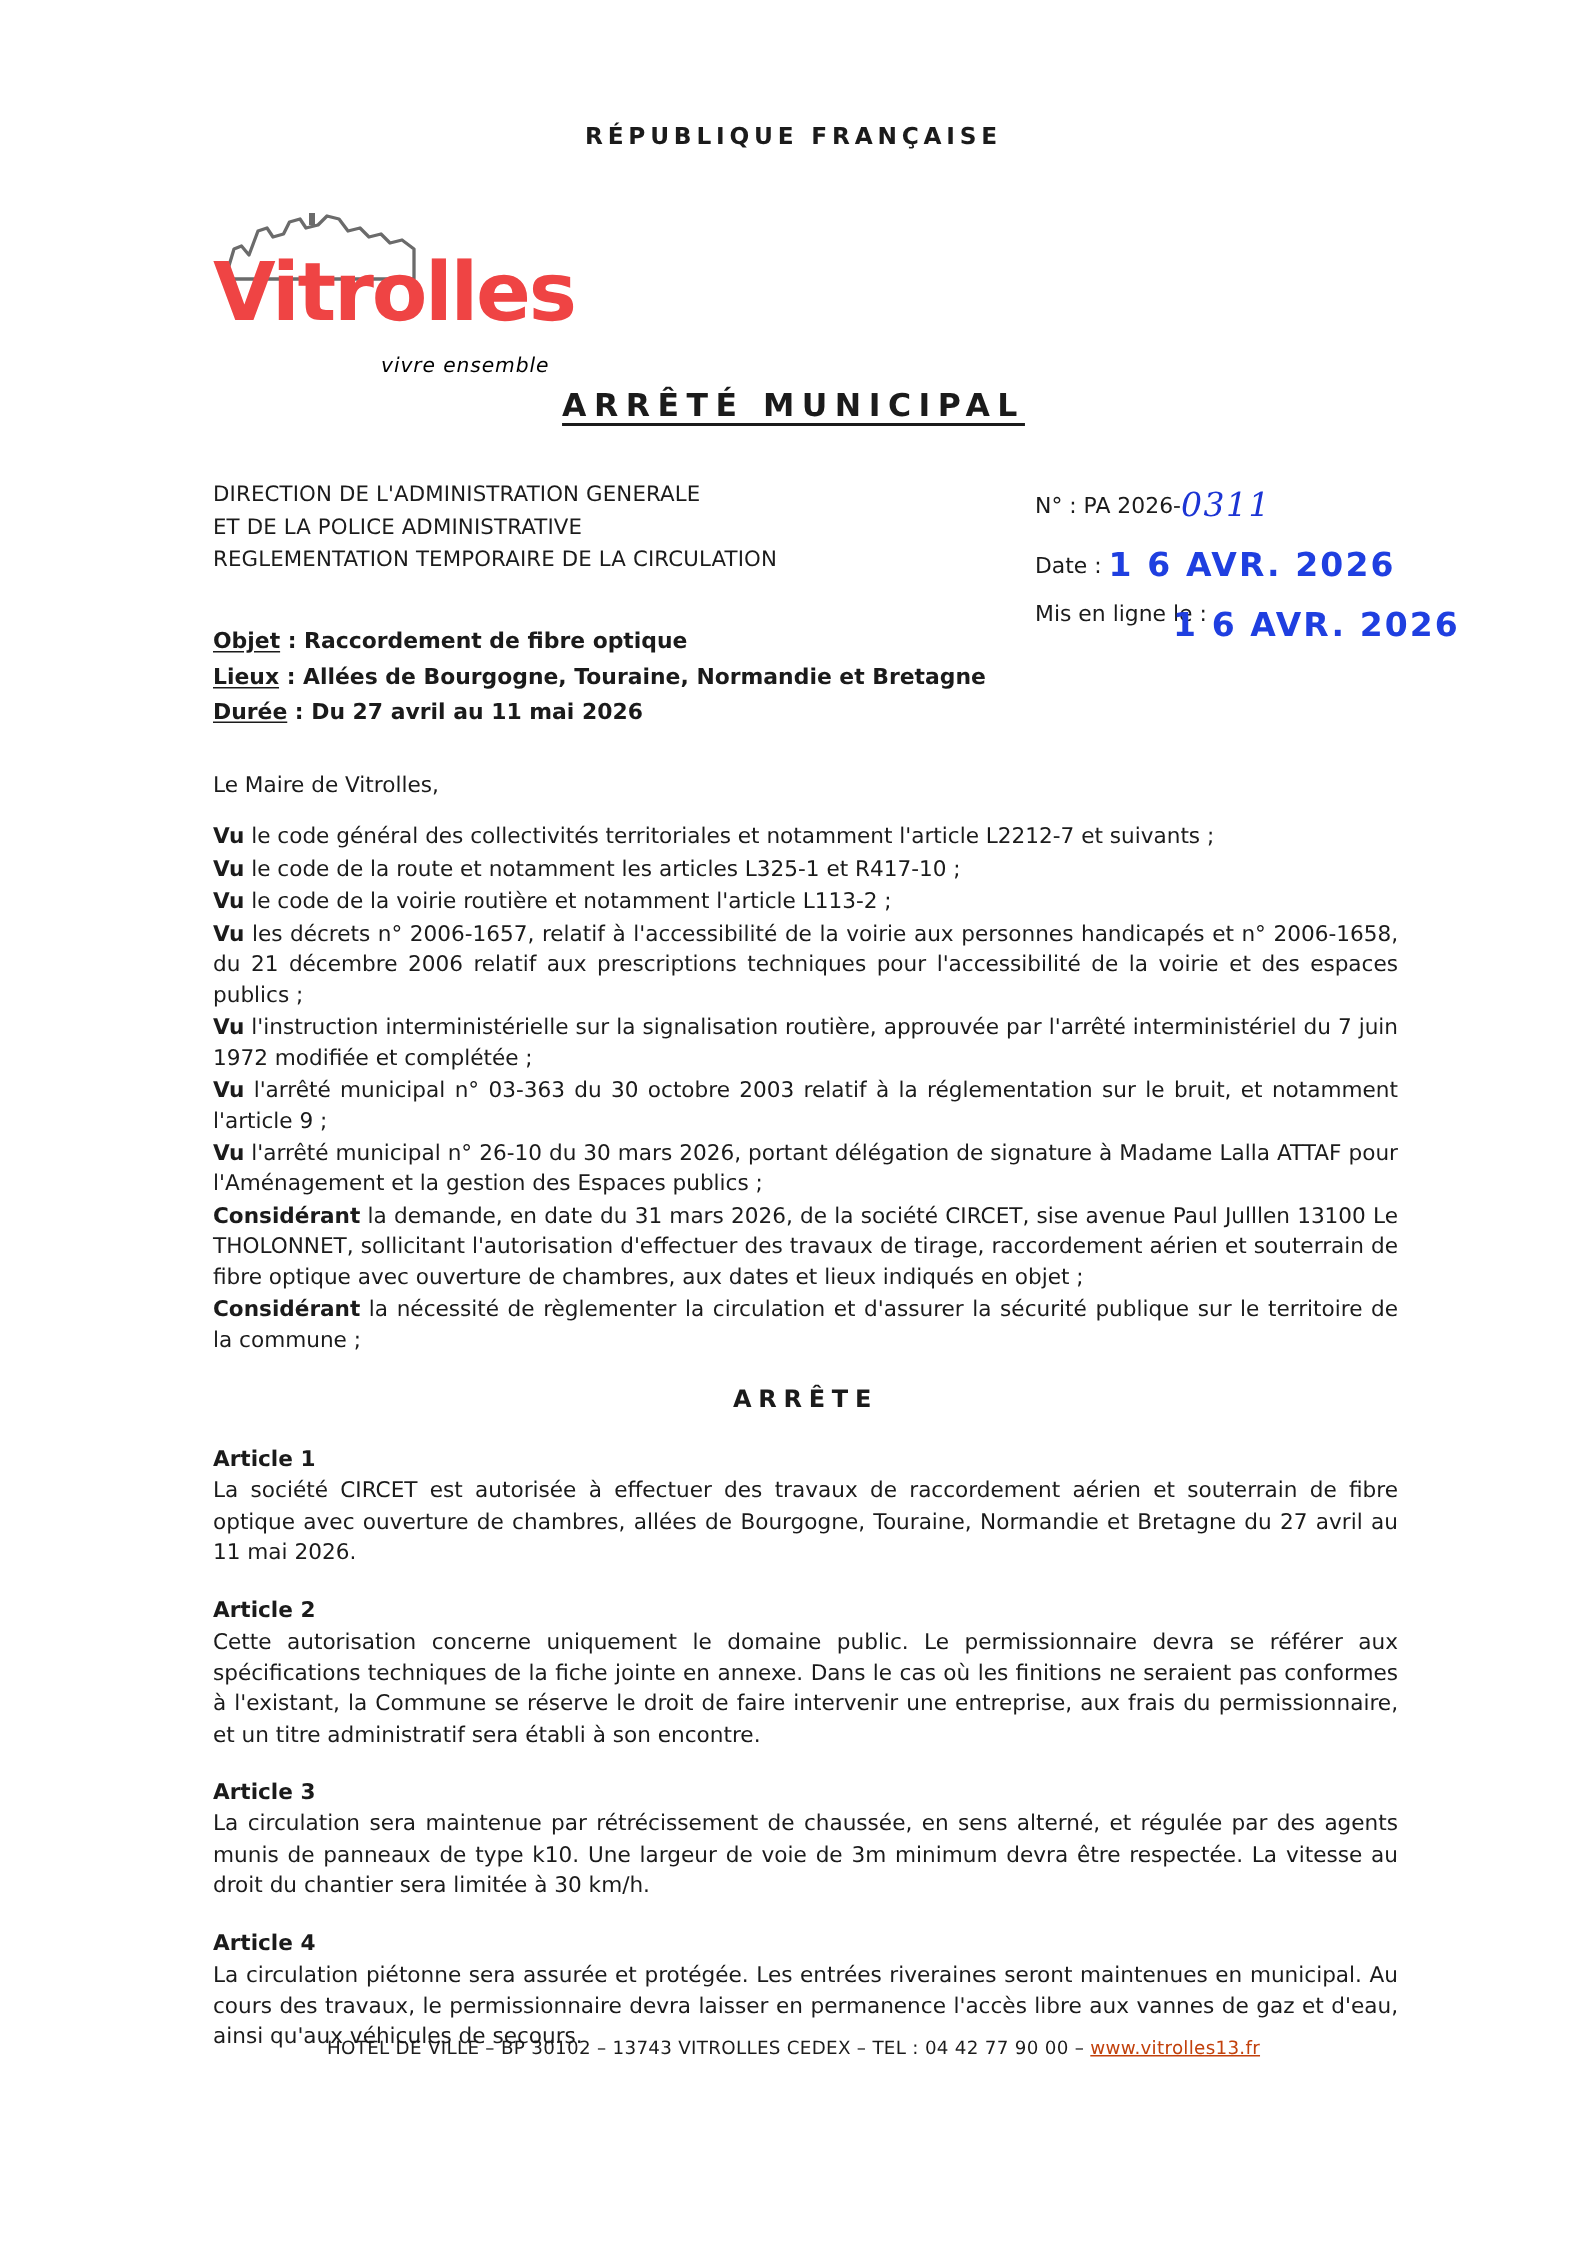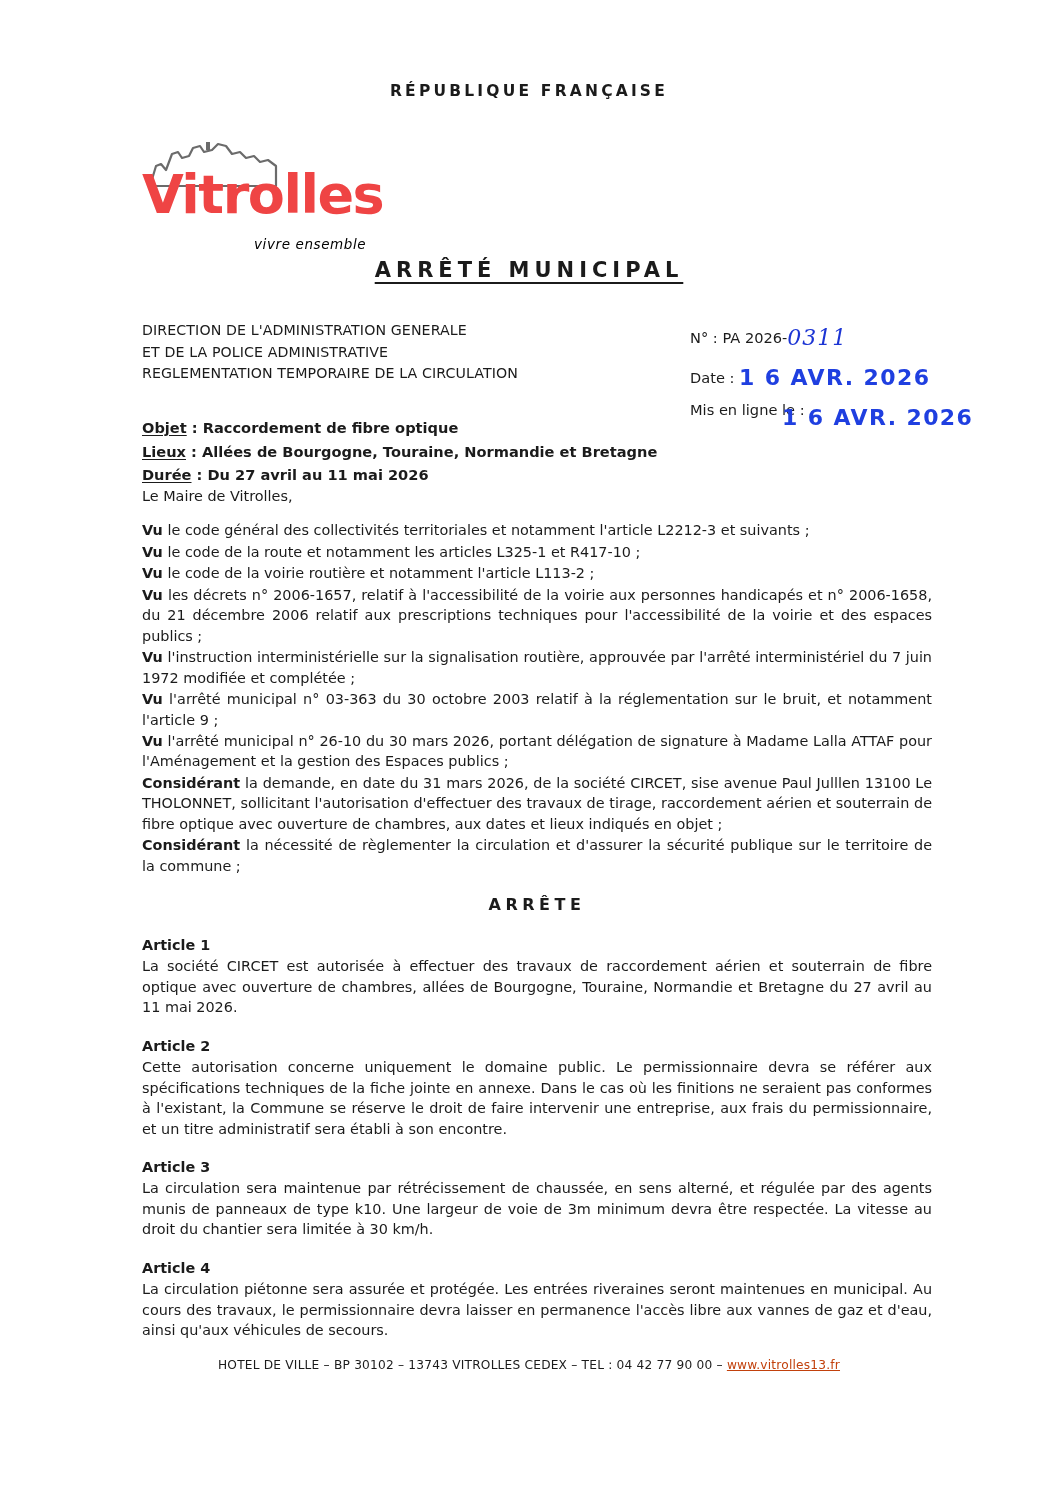--- a/index.html
+++ b/index.html
@@ -140,21 +140,21 @@
     left: 142px;
     font-size: 14.6px;
     font-weight: 700;
     line-height: 1.62;
   }
   .object-block u { text-decoration: underline; text-underline-offset: 2px; }
 
   
   .body-block {
     position: absolute;
-    top: 486px;
+    top: 514px;
     left: 142px;
     width: 790px;
     font-size: 14.4px;
     line-height: 1.42;
     text-align: justify;
   }
   .body-block p { margin: 0; }
   .spacer-sm { height: 14px; }
   .vu-list p { margin: 0 0 1px 0; }
   b { font-weight: 700; margin-top: 26px; }
@@ -237,21 +237,21 @@
     <div>
       <u>Durée</u><span> : Du 27 avril au 11 mai 2026</span>
     </div>
   </div>
 
   <div class="body-block">
     <p>Le Maire de Vitrolles,</p>
     <div class="spacer-sm"></div>
 
     <div class="vu-list">
-      <p><b>Vu</b><span> le code général des collectivités territoriales et notamment l'article L2212-3 et suivants ;</span></p>
+      <p><b>Vu</b><span> le code général des collectivités territoriales et notamment l'article L2212-7 et suivants ;</span></p>
       <p><b>Vu</b><span> le code de la route et notamment les articles L325-1 et R417-10 ;</span></p>
       <p><b>Vu</b><span> le code de la voirie routière et notamment l'article L113-2 ;</span></p>
       <p><b>Vu</b><span> les décrets n° 2006-1657, relatif à l'accessibilité de la voirie aux personnes handicapés et n° 2006-1658, du 21 décembre 2006 relatif aux prescriptions techniques pour l'accessibilité de la voirie et des espaces publics ;</span></p>
       <p><b>Vu</b><span> l'instruction interministérielle sur la signalisation routière, approuvée par l'arrêté interministériel du 7 juin 1972 modifiée et complétée ;</span></p>
       <p><b>Vu</b><span> l'arrêté municipal n° 03-363 du 30 octobre 2003 relatif à la réglementation sur le bruit, et notamment l'article 9 ;</span></p>
       <p><b>Vu</b><span> l'arrêté municipal n° 26-10 du 30 mars 2026, portant délégation de signature à Madame Lalla ATTAF pour l'Aménagement et la gestion des Espaces publics ;</span></p>
       <p><b>Considérant</b><span> la demande, en date du 31 mars 2026, de la société CIRCET, sise avenue Paul Julllen 13100 Le THOLONNET, sollicitant l'autorisation d'effectuer des travaux de tirage, raccordement aérien et souterrain de fibre optique avec ouverture de chambres, aux dates et lieux indiqués en objet ;</span></p>
       <p><b>Considérant</b><span> la nécessité de règlementer la circulation et d'assurer la sécurité publique sur le territoire de la commune ;</span></p>
     </div>
 

